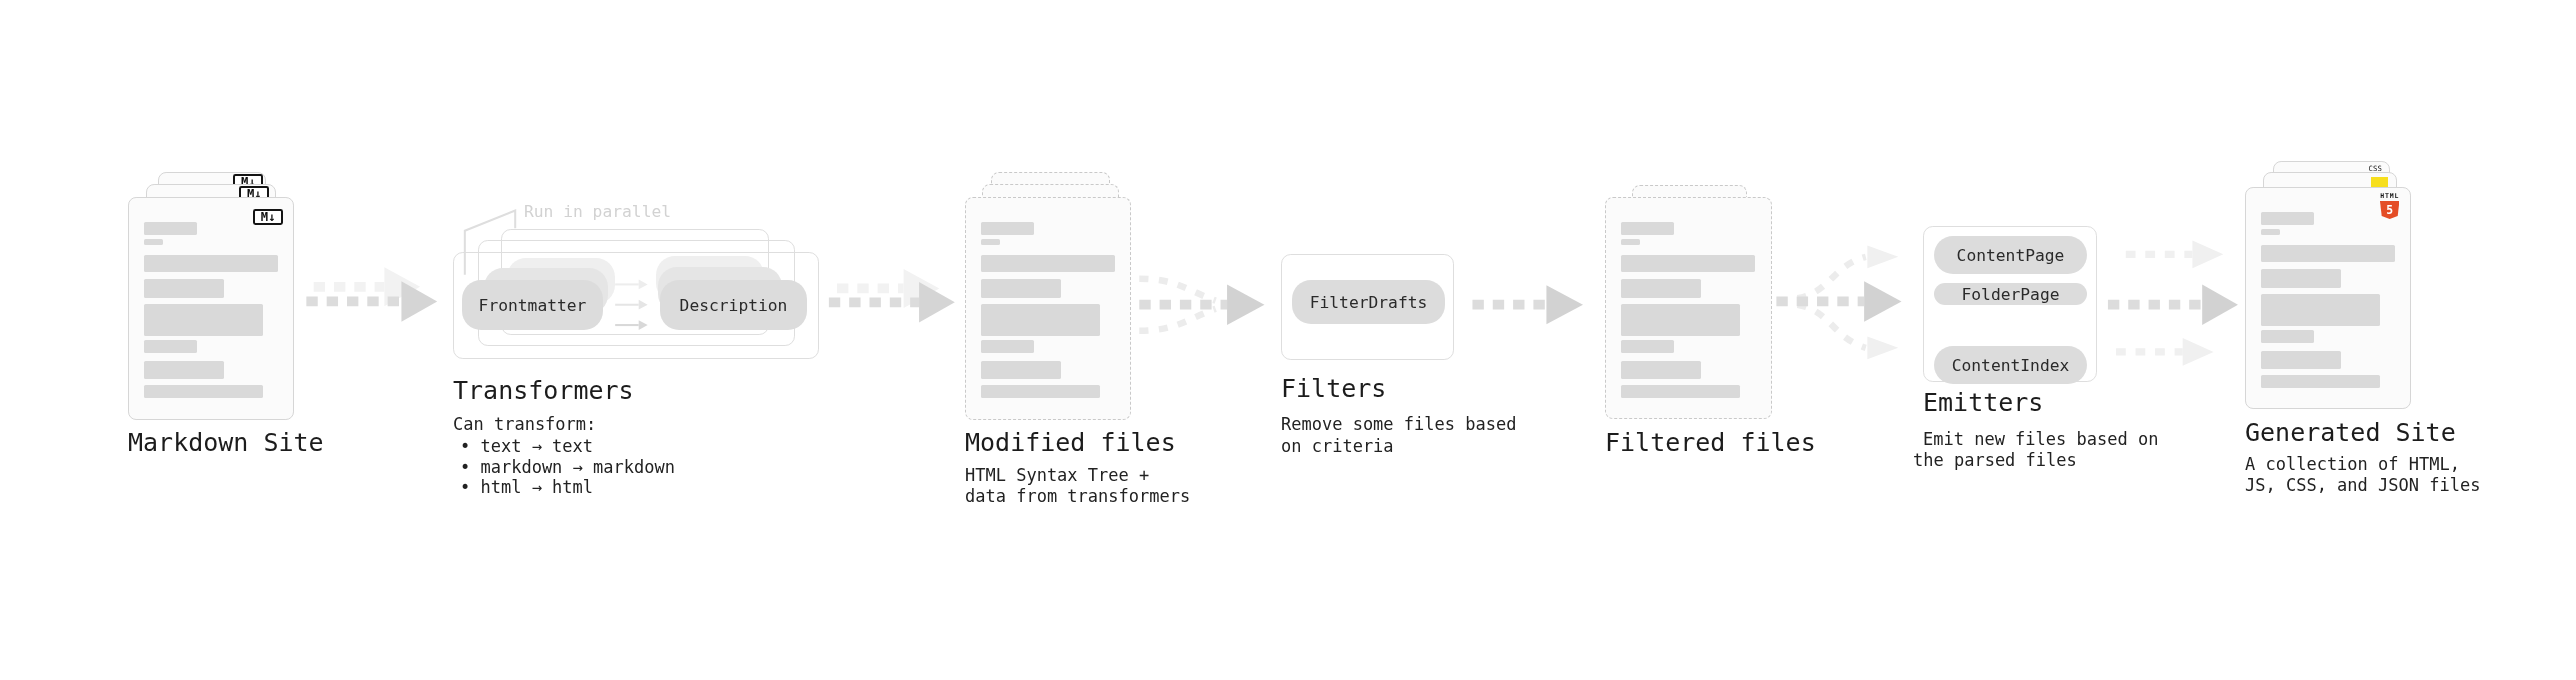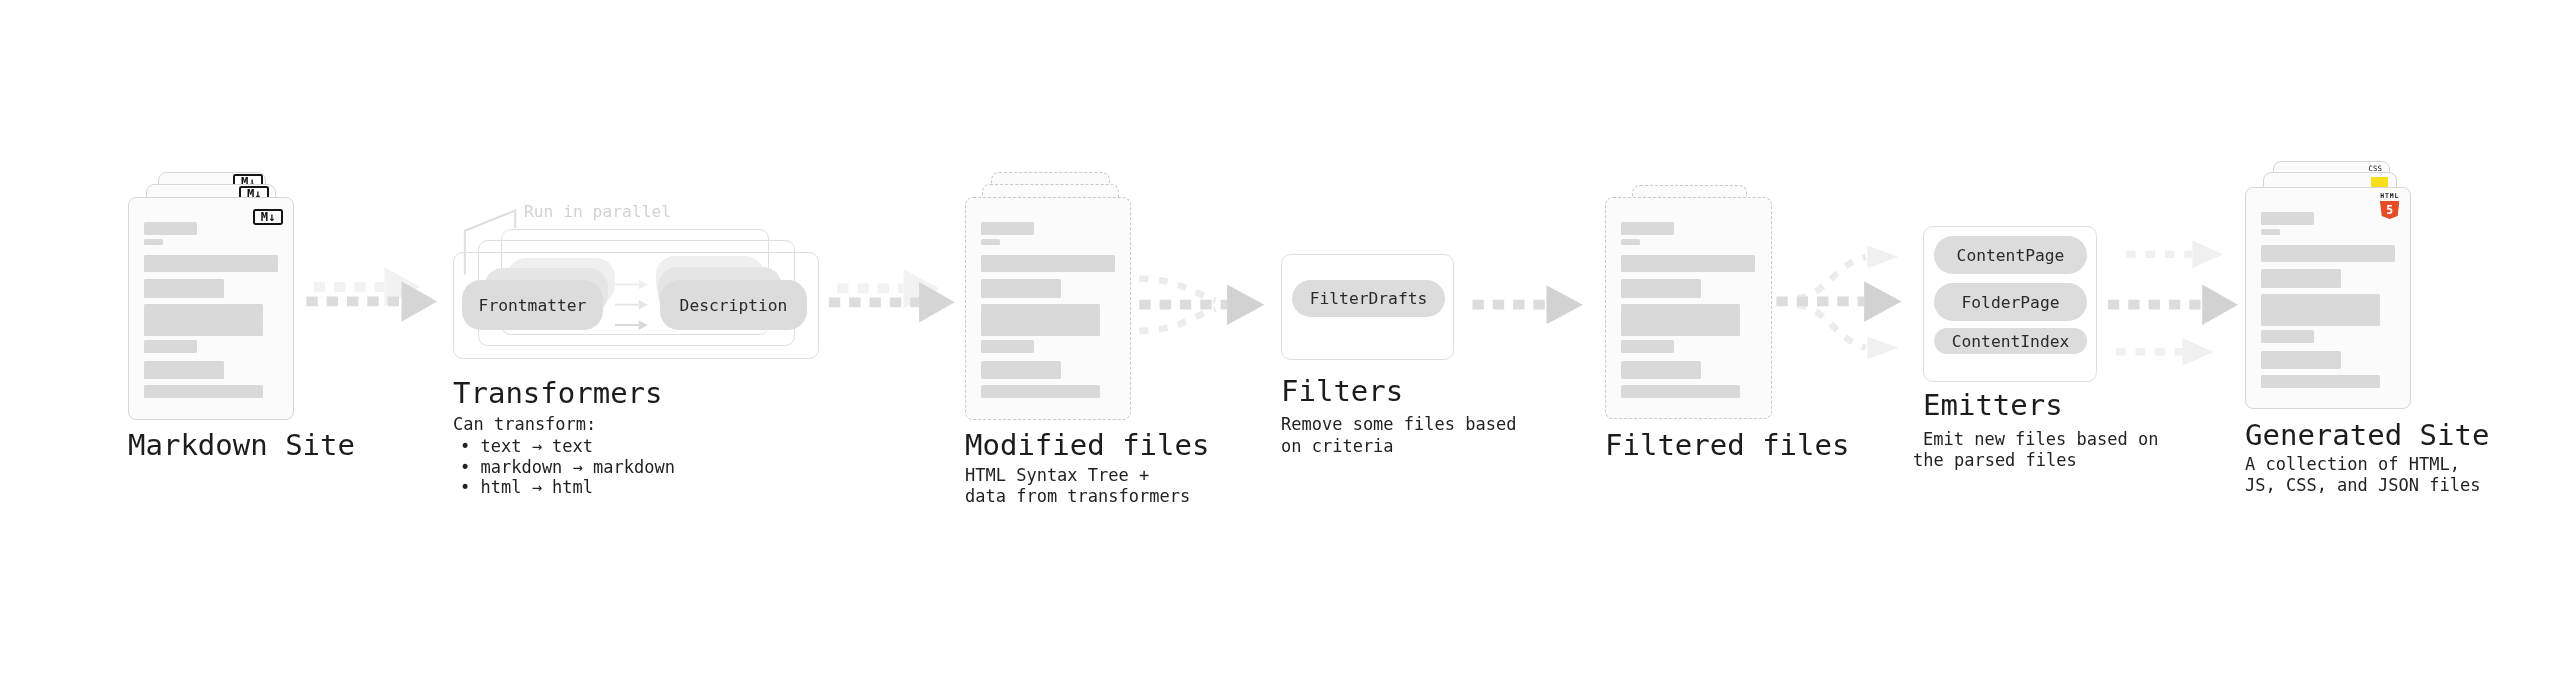--- a/index.html
+++ b/index.html
@@ -21,21 +21,21 @@
             font-size:12.2px;font-weight:bold;color:#111;line-height:1;}
 
   
   .panel{position:absolute;background:transparent;border:1.6px solid #dedede;border-radius:9.8px;
          box-sizing:border-box;z-index:2;}
   .gbox{position:absolute;border-radius:19px;background:#dcdcdc;display:flex;align-items:center;
         justify-content:center;font-size:16.3px;color:#2a2a2a;z-index:4;white-space:pre;}
   .gbox.ghost1{background:#e5e5e5;z-index:3;}
   .gbox.ghost2{background:#efefef;z-index:3;}
 
-  .stage-label{position:absolute;font-size:29px;color:#1c1c1c;white-space:pre;z-index:5;}
+  .stage-label{position:absolute;font-size:25px;color:#1c1c1c;white-space:pre;z-index:5;}
   .caption{position:absolute;font-size:17px;line-height:21px;color:#222;white-space:pre;z-index:5;}
   .annotation{position:absolute;font-size:16.3px;color:#d2d2d2;white-space:pre;z-index:5;}
 
   
   .html5{position:absolute;width:24.4px;text-align:center;z-index:3;}
   .html5 .t{font-size:6.5px;font-weight:bold;letter-spacing:0.8px;color:#111;line-height:1;}
   .html5 .shield{width:19.5px;height:18px;margin:1.6px auto 0;background:#e44d26;
                  clip-path:polygon(0 0,100% 0,91% 84%,50% 100%,9% 84%);
                  display:flex;align-items:center;justify-content:center;
                  color:#fff;font-size:11.4px;font-weight:bold;}
@@ -159,21 +159,21 @@
       <div class="bar" style="width:53px;height:13px;margin-bottom:7.3px"></div>
       <div class="bar" style="width:80px;height:18.7px;margin-bottom:5.7px"></div>
       <div class="bar" style="width:119px;height:13px"></div>
     </div>
   </div>
   <div class="stage-label" style="left:965px;top:428px">Modified files</div>
   <div class="caption" style="left:965px;top:465px">HTML Syntax Tree +</div>
   <div class="caption" style="left:965px;top:486px">data from transformers</div>
 
   <div class="panel" style="left:1281px;top:254px;width:173px;height:106px"></div>
-  <div class="gbox" style="left:1292px;top:280px;width:153px;height:37px">FilterDrafts</div>
+  <div class="gbox" style="left:1292px;top:280px;width:153px;height:44px">FilterDrafts</div>
   <div class="stage-label" style="left:1281px;top:374px">Filters</div>
   <div class="caption" style="left:1281px;top:414px">Remove some files based</div>
   <div class="caption" style="left:1281px;top:436px">on criteria</div>
 
   <div class="doc dashed" style="left:1632px;top:185px;width:115px;height:57px"></div>
   <div class="doc dashed" style="left:1605px;top:197px;width:167px;height:222px">
     <div class="bars">
       <div class="bar" style="width:53px;height:13px;margin-bottom:4.1px"></div>
       <div class="bar" style="width:18.7px;height:5.7px;margin-bottom:9.8px"></div>
       <div class="bar" style="width:134px;height:17px;margin-bottom:7.3px"></div>
@@ -181,22 +181,22 @@
       <div class="bar" style="width:119px;height:32.5px;margin-bottom:4.1px"></div>
       <div class="bar" style="width:53px;height:13px;margin-bottom:7.3px"></div>
       <div class="bar" style="width:80px;height:18.7px;margin-bottom:5.7px"></div>
       <div class="bar" style="width:119px;height:13px"></div>
     </div>
   </div>
   <div class="stage-label" style="left:1605px;top:428px">Filtered files</div>
 
   <div class="panel" style="left:1923px;top:226px;width:174px;height:156px"></div>
   <div class="gbox" style="left:1934px;top:236px;width:153px;height:38px">ContentPage</div>
-  <div class="gbox" style="left:1934px;top:283px;width:153px;height:38px">FolderPage</div>
-  <div class="gbox" style="left:1934px;top:328px;width:153px;height:26px">ContentIndex</div>
+  <div class="gbox" style="left:1934px;top:283px;width:153px;height:22px">FolderPage</div>
+  <div class="gbox" style="left:1934px;top:346px;width:153px;height:38px">ContentIndex</div>
   <div class="stage-label" style="left:1923px;top:388px">Emitters</div>
   <div class="caption" style="left:1923px;top:429px">Emit new files based on</div>
   <div class="caption" style="left:1913px;top:450px">the parsed files</div>
 
   <div class="doc" style="left:2273px;top:161px;width:117px;height:57px">
     <div class="cssb" style="right:6.5px;top:3.3px">
       <span class="t">CSS</span>
       <div class="u"></div>
     </div>
   </div>

